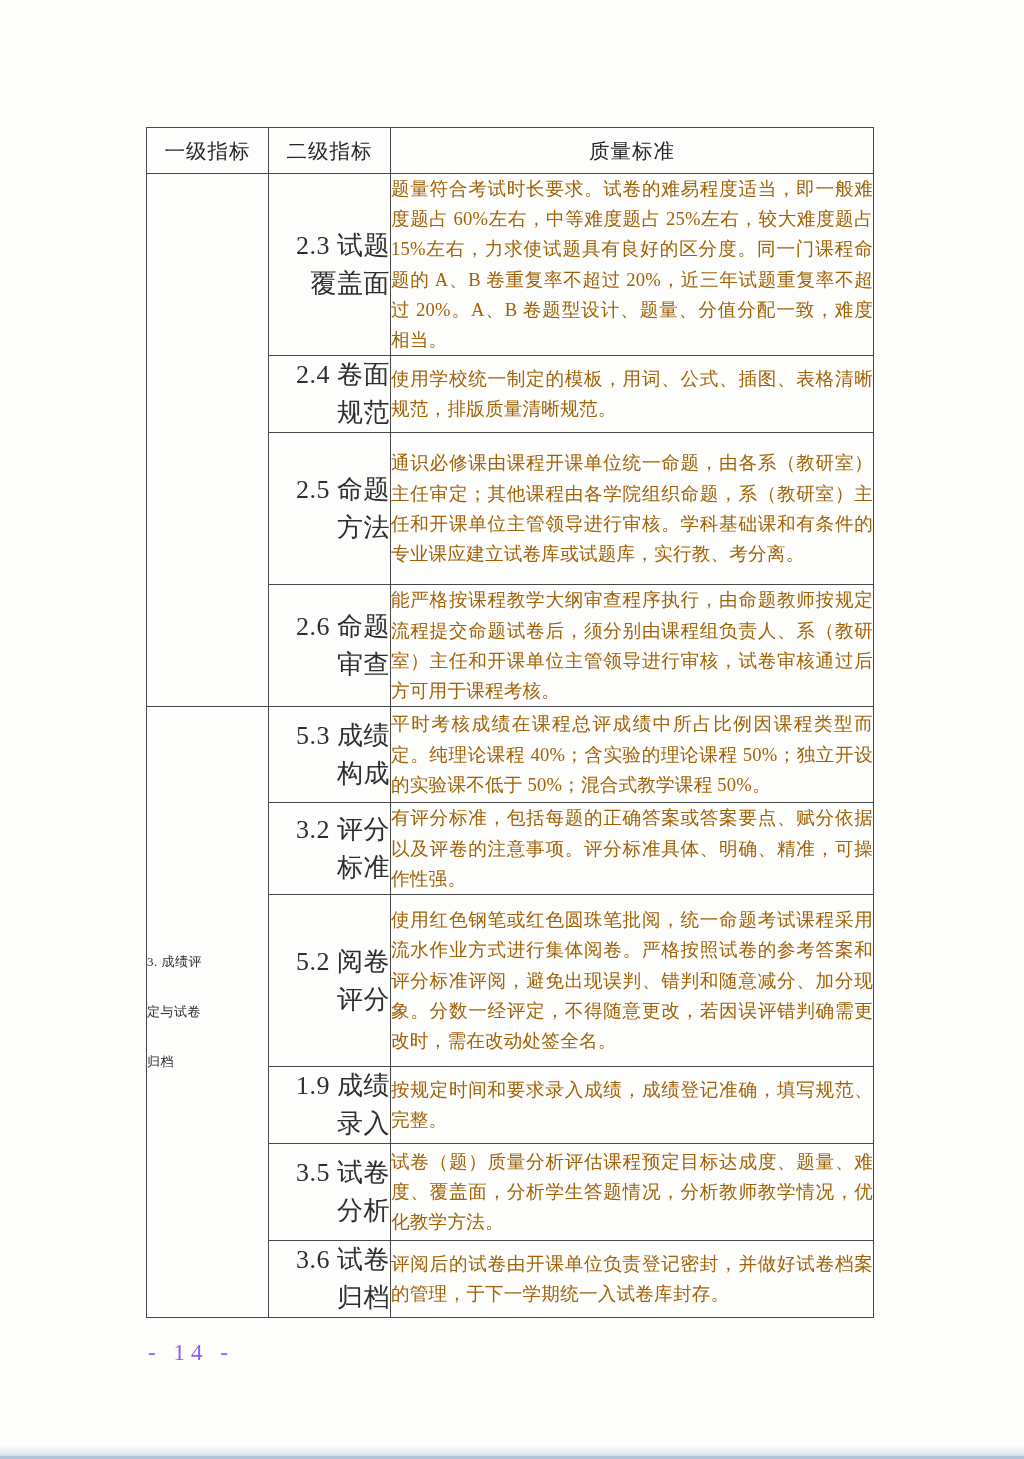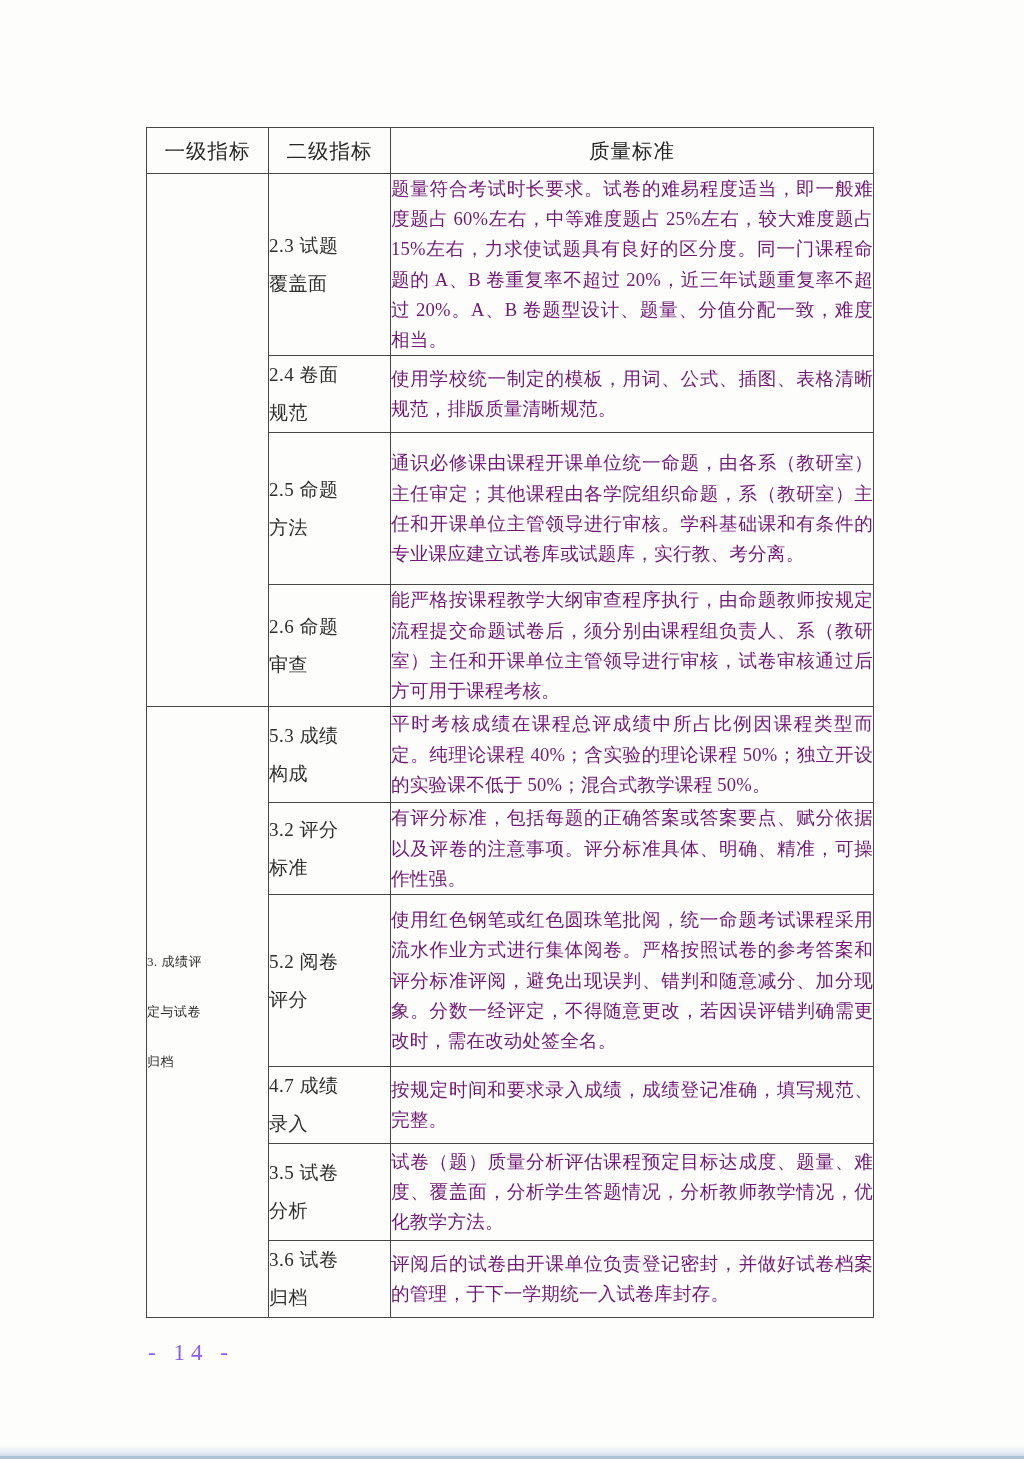--- a/index.html
+++ b/index.html
@@ -62,33 +62,33 @@
     text-align: center;
   }
 
   td.lvl1 {
     font-size: 13px;
     line-height: 50px;
     white-space: pre-line;
     letter-spacing: 0.5px;
   }
   td.lvl2 {
-    text-align: left;
-    font-size: 19px;
+    text-align: right;
+    font-size: 26px;
     line-height: 38px;
     white-space: pre-line;
     letter-spacing: 0.5px;
   }
   td.std {
     font-size: 18.6px;
     line-height: 30.2px;
     text-align: justify;
     padding: 6px 12px 6px 15px;
     letter-spacing: 0.2px;
-    color: #701a75;
+    color: #a16207;
   }
   
   tr.h-r23 { height: 173px; }
   tr.h-r24 { height: 63px; }
   tr.h-r25 { height: 152px; }
   tr.h-r26 { height: 122px; }
   tr.h-r31 { height: 96px; }
   tr.h-r32 { height: 92px; }
   tr.h-r33 { height: 172px; }
   tr.h-r34 { height: 71px; }
@@ -157,21 +157,21 @@
       <td class="lvl2">3.2 评分
 标准</td>
       <td class="std">有评分标准，包括每题的正确答案或答案要点、赋分依据以及评卷的注意事项。评分标准具体、明确、精准，可操作性强。</td>
     </tr>
     <tr class="h-r33">
       <td class="lvl2">5.2 阅卷
 评分</td>
       <td class="std">使用红色钢笔或红色圆珠笔批阅，统一命题考试课程采用流水作业方式进行集体阅卷。严格按照试卷的参考答案和评分标准评阅，避免出现误判、错判和随意减分、加分现象。分数一经评定，不得随意更改，若因误评错判确需更改时，需在改动处签全名。</td>
     </tr>
     <tr class="h-r34">
-      <td class="lvl2">4.7 成绩
+      <td class="lvl2">1.9 成绩
 录入</td>
       <td class="std">按规定时间和要求录入成绩，成绩登记准确，填写规范、完整。</td>
     </tr>
     <tr class="h-r35">
       <td class="lvl2">3.5 试卷
 分析</td>
       <td class="std">试卷（题）质量分析评估课程预定目标达成度、题量、难度、覆盖面，分析学生答题情况，分析教师教学情况，优化教学方法。</td>
     </tr>
     <tr class="h-r36">
       <td class="lvl2">3.6 试卷

